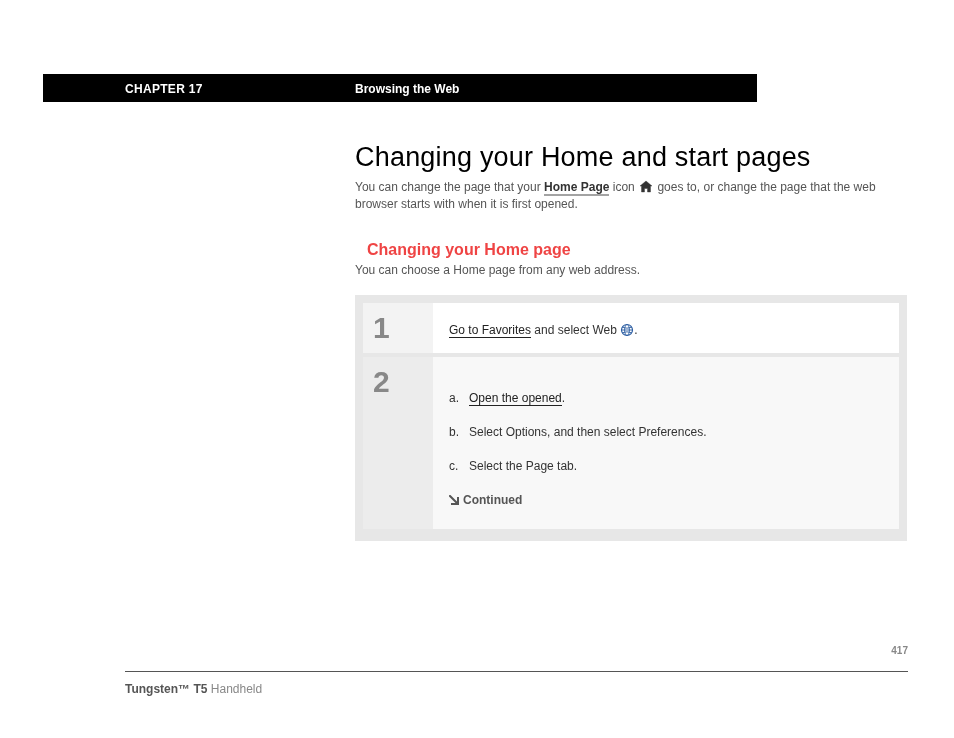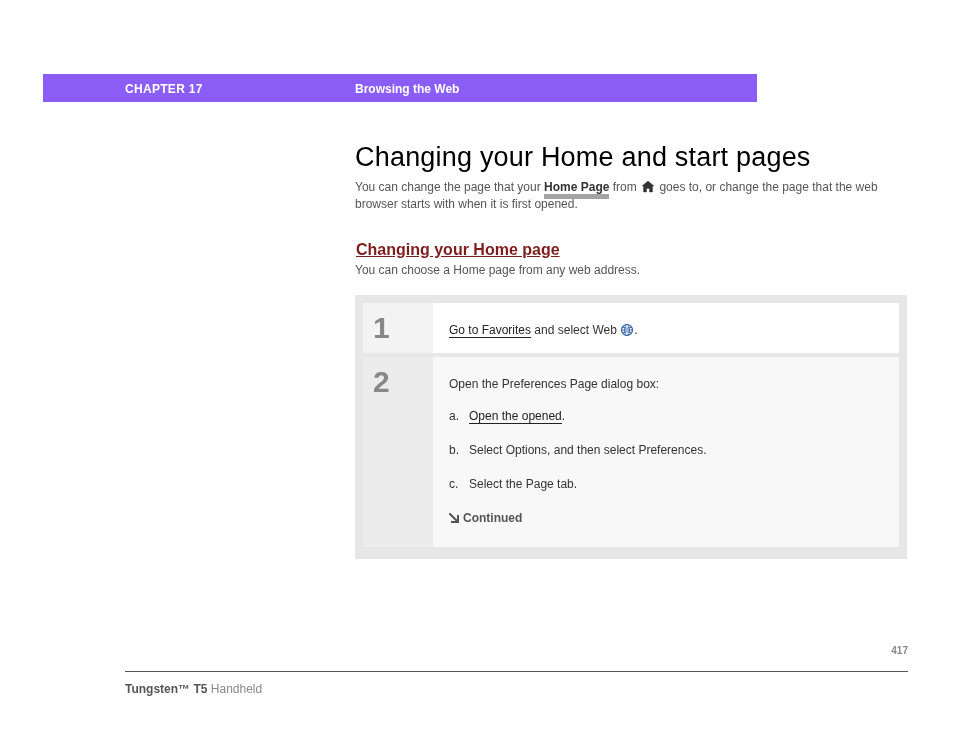--- a/index.html
+++ b/index.html
@@ -17,21 +17,21 @@
     width: 954px;
     height: 738px;
     box-sizing: border-box;
   }
   .header-bar {
     position: absolute;
     top: 74px;
     left: 43px;
     width: 714px;
     height: 28px;
-    background: #8b5cf6;
+    background: #000000;
     color: #fff;
     font-size: 12px;
     font-weight: 700;
     box-sizing: border-box;
   }
   .header-chapter {
     position: absolute;
     left: 82px;
     top: 8px;
     letter-spacing: 0.3px;
@@ -67,25 +67,24 @@
     border-bottom: 1px solid #333;
   }
   .home-icon {
     display: inline-block;
     vertical-align: -2px;
     width: 14px;
     height: 13px;
     margin: 0 1px;
   }
   h2.subhead {
-    margin: 0 0 4px 1px;
+    margin: 0 0 4px 12px;
     font-size: 16px;
     font-weight: 700;
-    color: #7f1d1d;
-    text-decoration: underline;
+    color: #ef4444;
   }
   .subtext {
     font-size: 12px;
     color: #555;
     margin: 0 0 18px 0;
   }
   .steps-frame {
     background: #e7e7e7;
     padding: 8px;
     box-sizing: border-box;
@@ -195,21 +194,21 @@
 <div class="page">
 
   <div class="header-bar">
     <span class="header-chapter">CHAPTER 17</span>
     <span class="header-section">Browsing the Web</span>
   </div>
 
   <div class="content">
     <h1 class="title">Changing your Home and start pages</h1>
     <p class="intro">
-      <span>You can change the page that your </span><a href="#" class="" style="color:#333;font-weight:700;text-decoration:none;border-bottom:5px solid #a3a3a3;">Home Page</a><span> from </span><span class="home-icon"><svg viewBox="0 0 14 13" width="14" height="13">
+      <span>You can change the page that your </span><a href="#" class="" style="color:#333;font-weight:700;text-decoration:none;border-bottom:2px solid #a3a3a3;">Home Page</a><span> icon </span><span class="home-icon"><svg viewBox="0 0 14 13" width="14" height="13">
             <path d="M7 1 L13 6 L11.5 6 L11.5 12 L8.5 12 L8.5 8.5 L5.5 8.5 L5.5 12 L2.5 12 L2.5 6 L1 6 Z" fill="#333" stroke="#333" stroke-width="0.4"></path>
           </svg></span><span> goes to, or change the page that the web browser starts with when it is first opened.</span>
     </p>
 
     <h2 class="subhead">Changing your Home page</h2>
     <p class="subtext">You can choose a Home page from any web address.</p>
 
     <div class="steps-frame">
 
       <div class="step-row">
@@ -225,21 +224,20 @@
                 <path d="M2.2 9.8 Q7 7.8 11.8 9.8" fill="none" stroke="#2e5fa3" stroke-width="0.9"></path>
               </svg></span><span>.</span>
         </div>
       </div>
 
       <div class="step-row">
         <div class="step-num-cell">
           <div class="step-num">2</div>
         </div>
         <div class="step-body">
-          <div>Open the Preferences Page dialog box:</div>
           <ul class="substeps">
             <li>
               <span class="letter">a.</span>
               <a href="#" class="linkish">Open the opened</a><span>.</span>
             </li>
             <li>
               <span class="letter">b.</span>
               <span>Select Options, and then select Preferences.</span>
             </li>
             <li>

